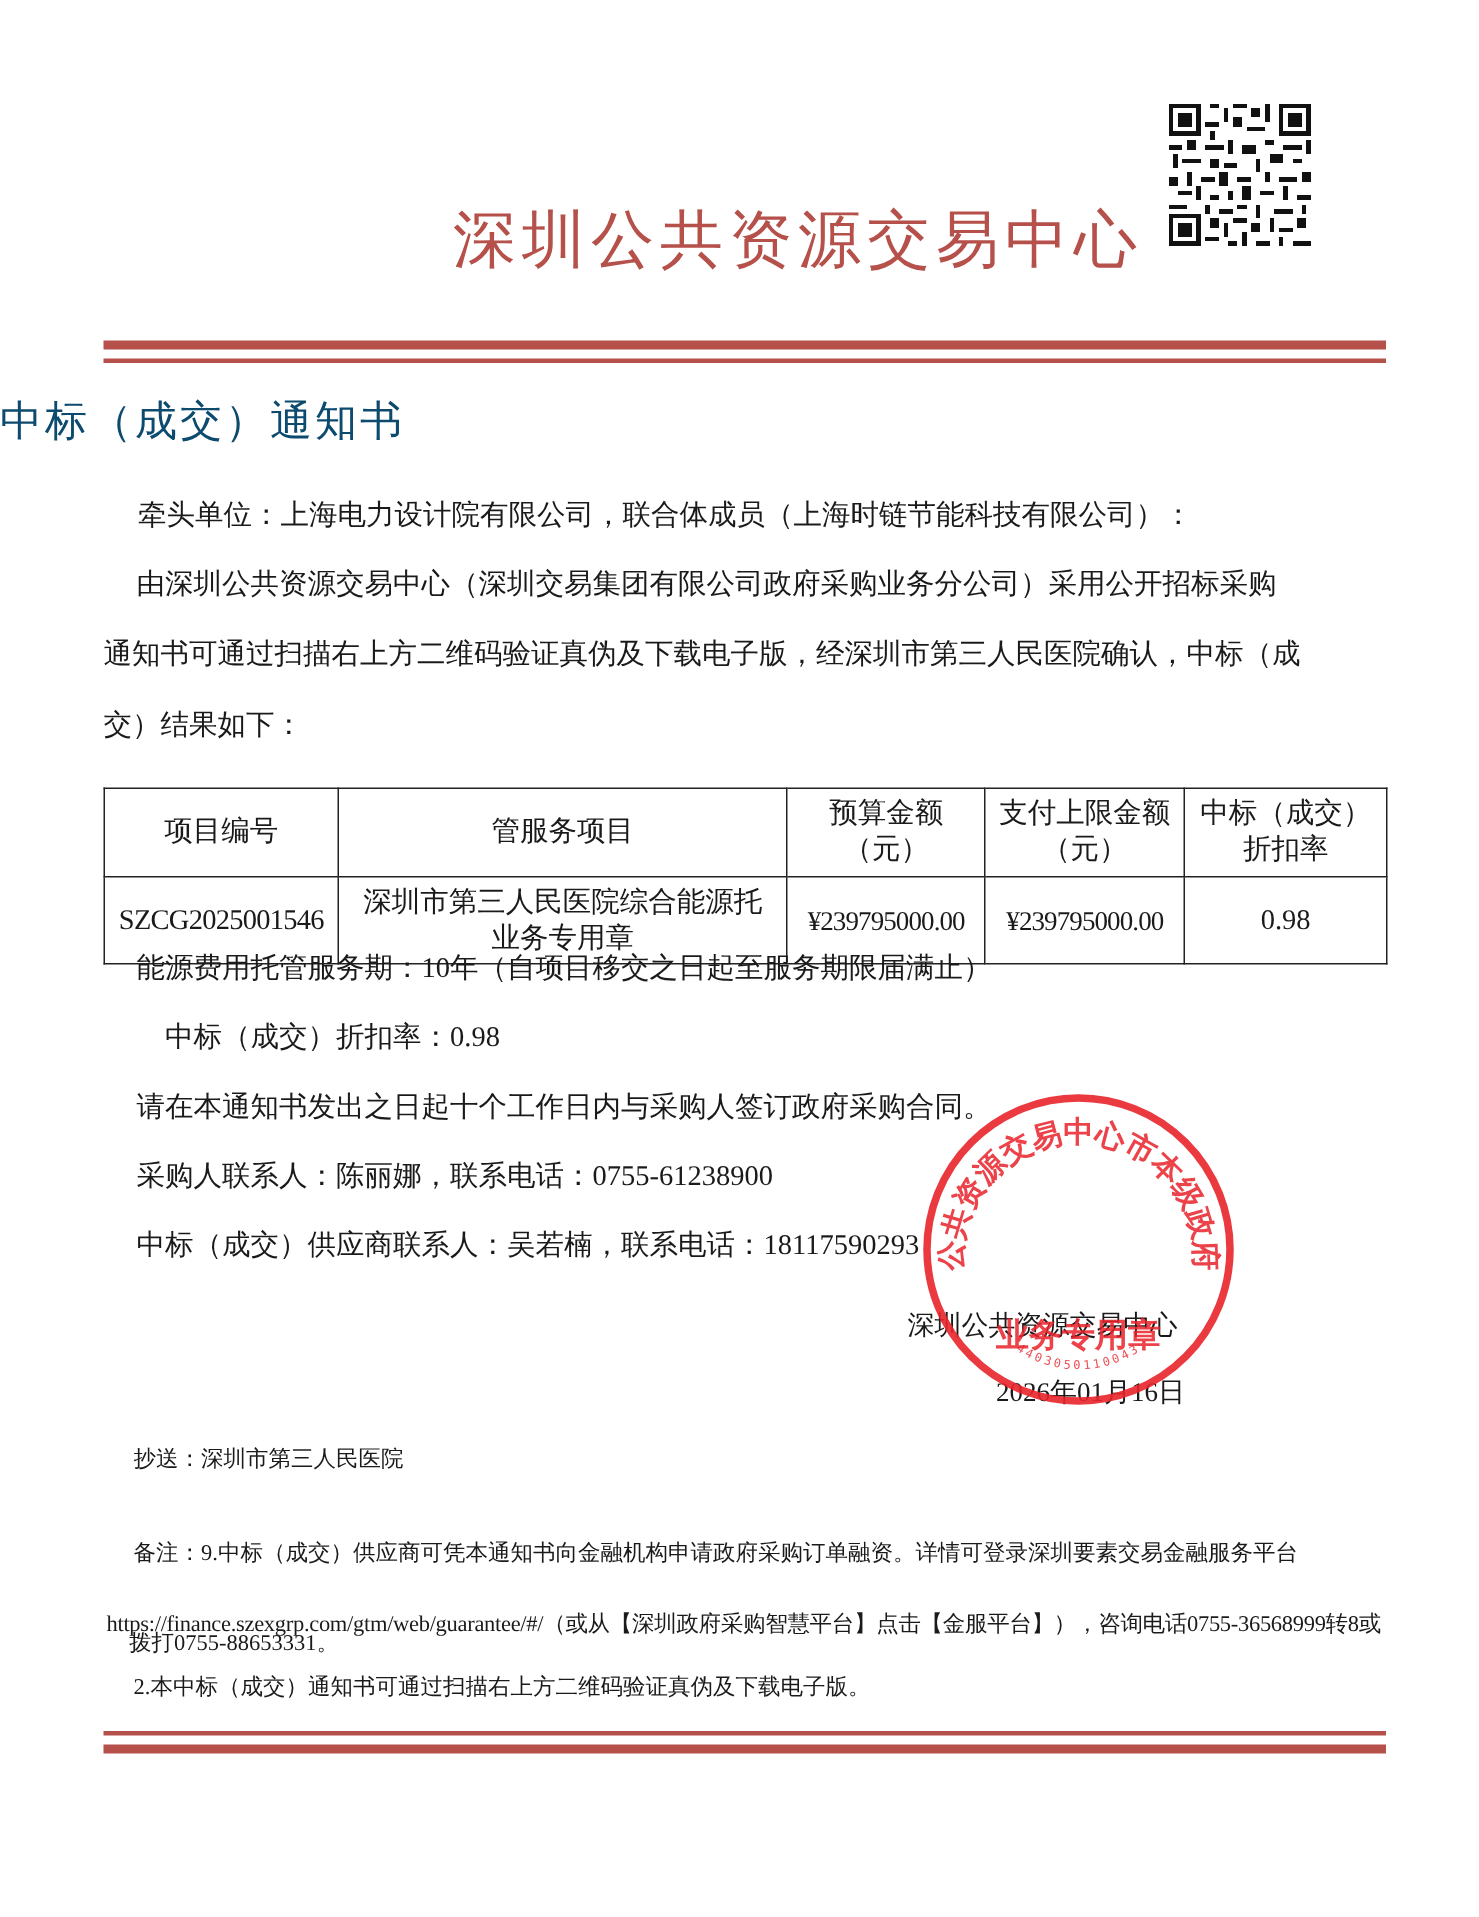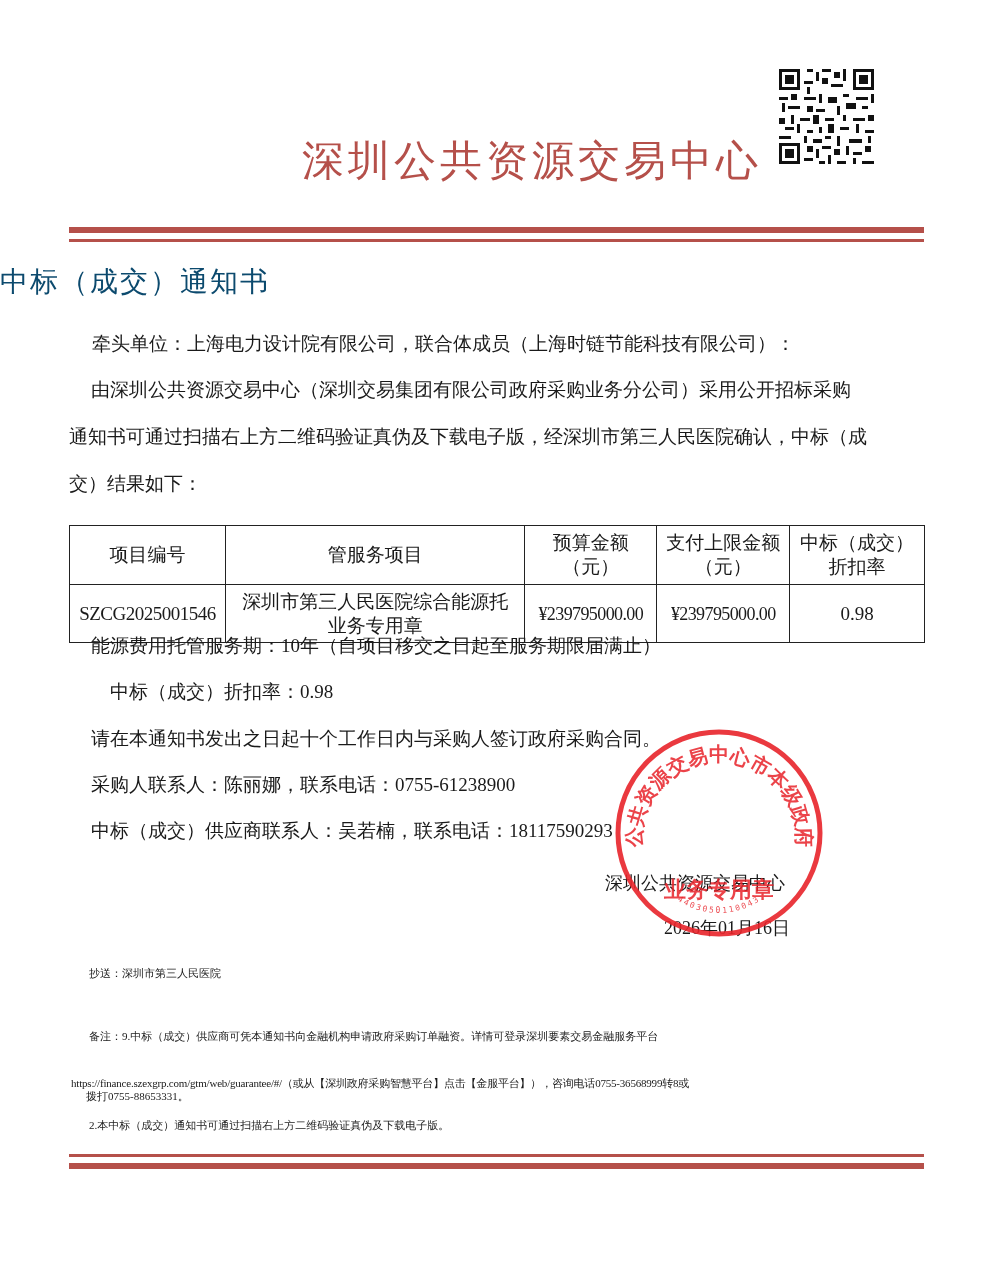--- a/index.html
+++ b/index.html
@@ -8,21 +8,21 @@
   .abs { position:absolute; }
   .org-title { left:302px; top:140px; font-size:42px; letter-spacing:4px; color:#b5504a; white-space:nowrap; line-height:1; }
   .qr { left:776px; top:66px; width:101px; height:101px; }
   .rule { left:69px; width:855px; background:#b5504a; }
   .doc-title { left:0; width:986px; top:265px; text-align:left; font-size:28px; color:#0c4a6e; letter-spacing:2px; line-height:1.2; }
   .p { font-size:19px; line-height:24px; white-space:nowrap; }
   table.result { position:absolute; left:69px; top:505px; width:856px; border-collapse:collapse; font-size:19px;margin-top:20px; }
   table.result td, table.result th { border:1.3px solid #222; text-align:center; font-weight:normal; padding:0; line-height:24px; }
   table.result tr.h { height:59px; }
   table.result tr.d { height:58px; }
-  .small { font-size:11px; line-height:18px; white-space:nowrap; }
+  .small { font-size:15px; line-height:18px; white-space:nowrap; }
   .stamp { left:613px; top:727px; width:212px; height:212px; }
   .sig { font-size:18px; white-space:nowrap; }
 </style>
 </head>
 <body>
 
 <div class="abs org-title">深圳公共资源交易中心</div>
 
 <svg class="abs qr" viewBox="0 0 33 33" shape-rendering="crispEdges">
   <rect width="33" height="33" fill="#fff"></rect>

